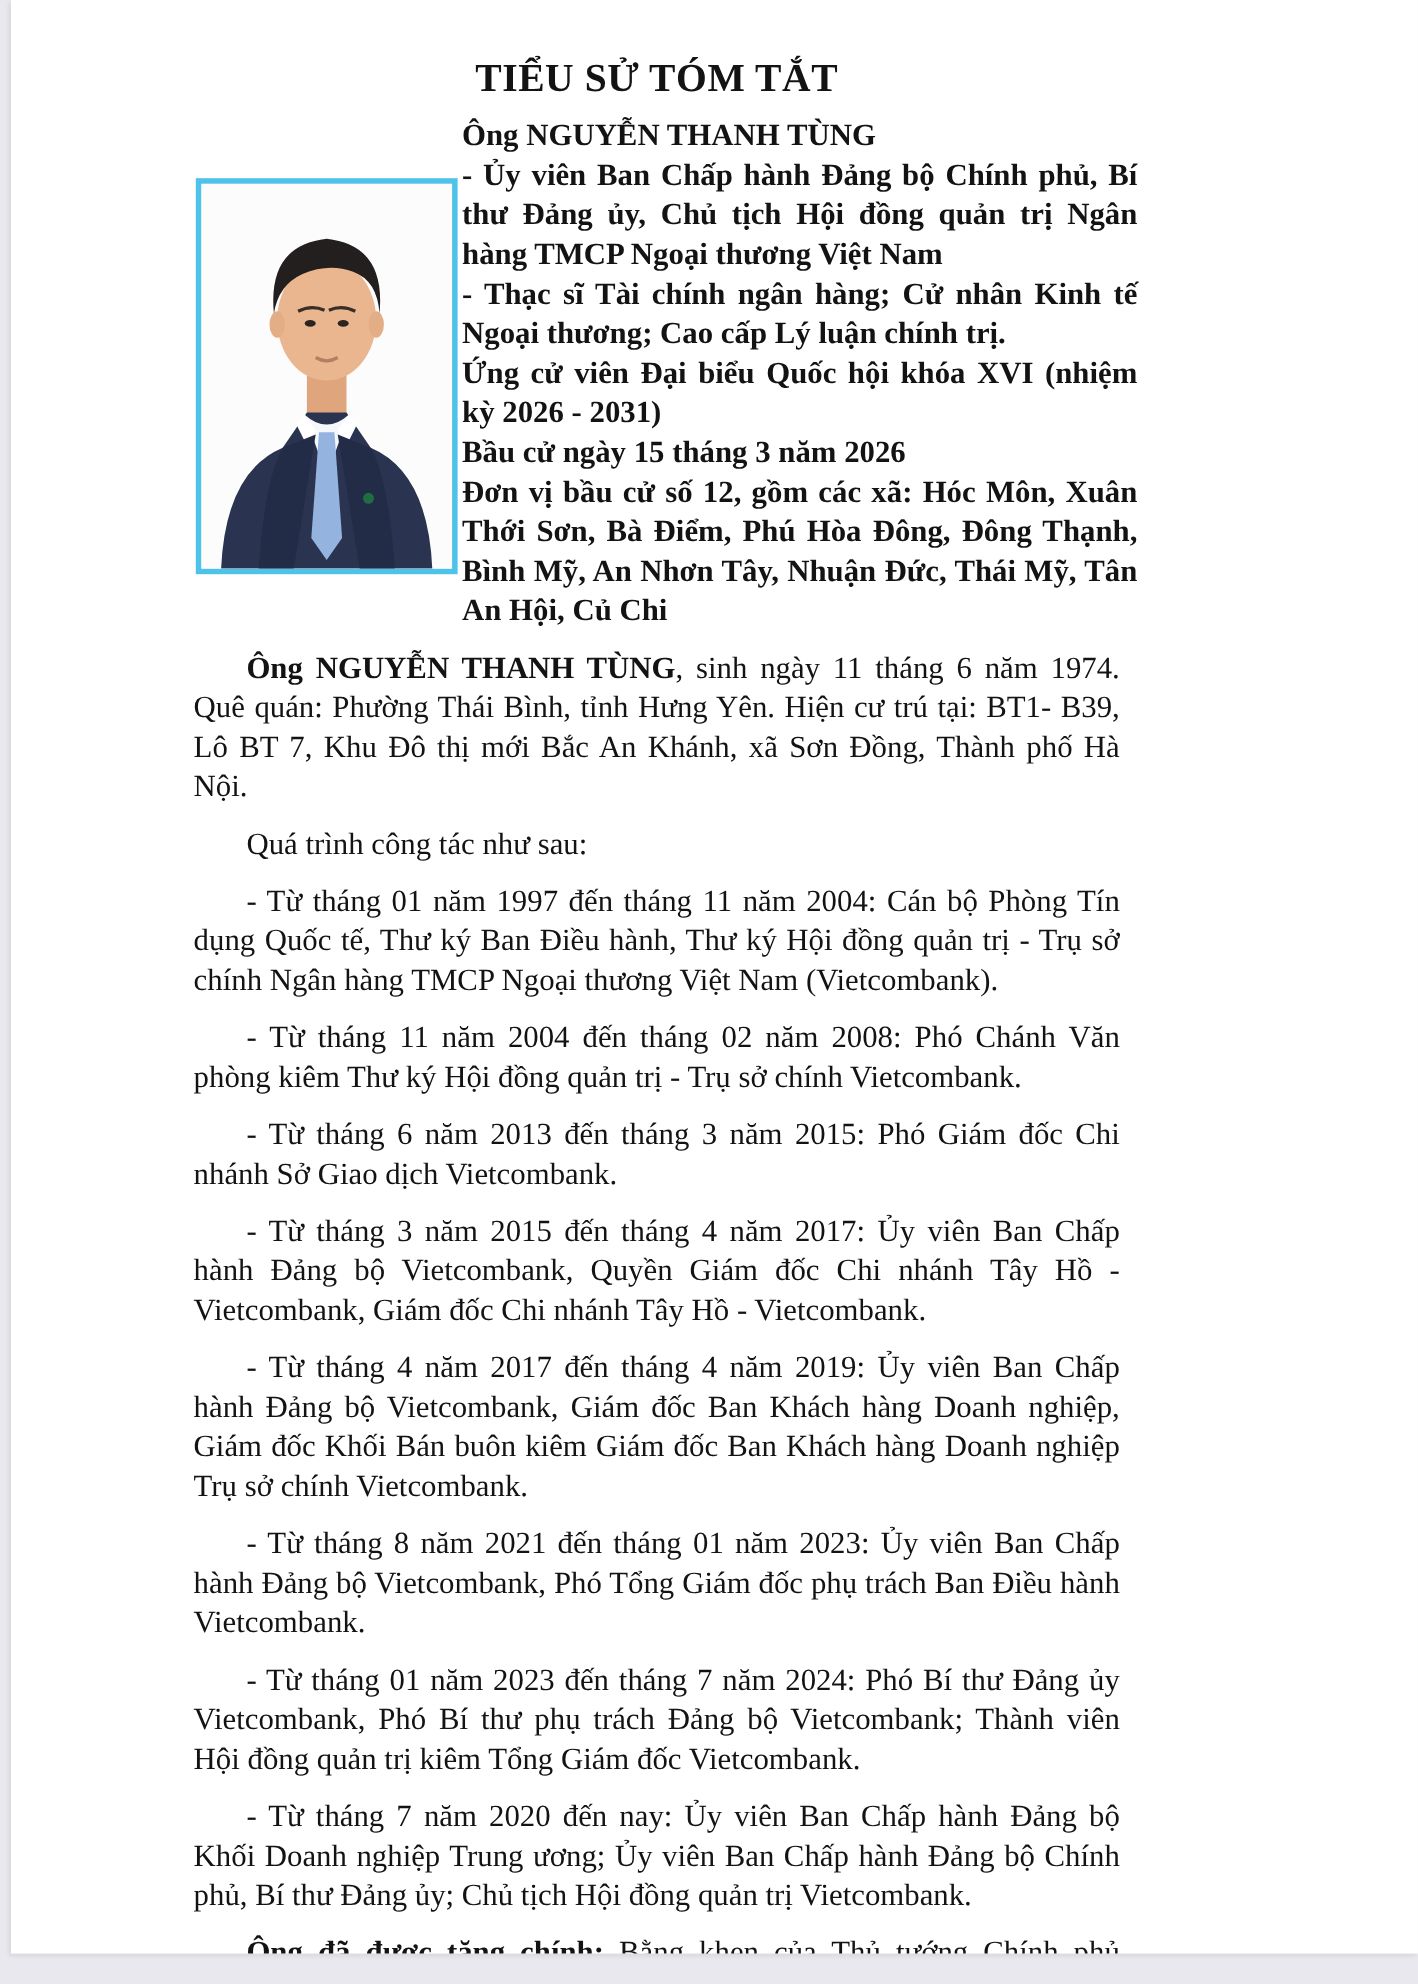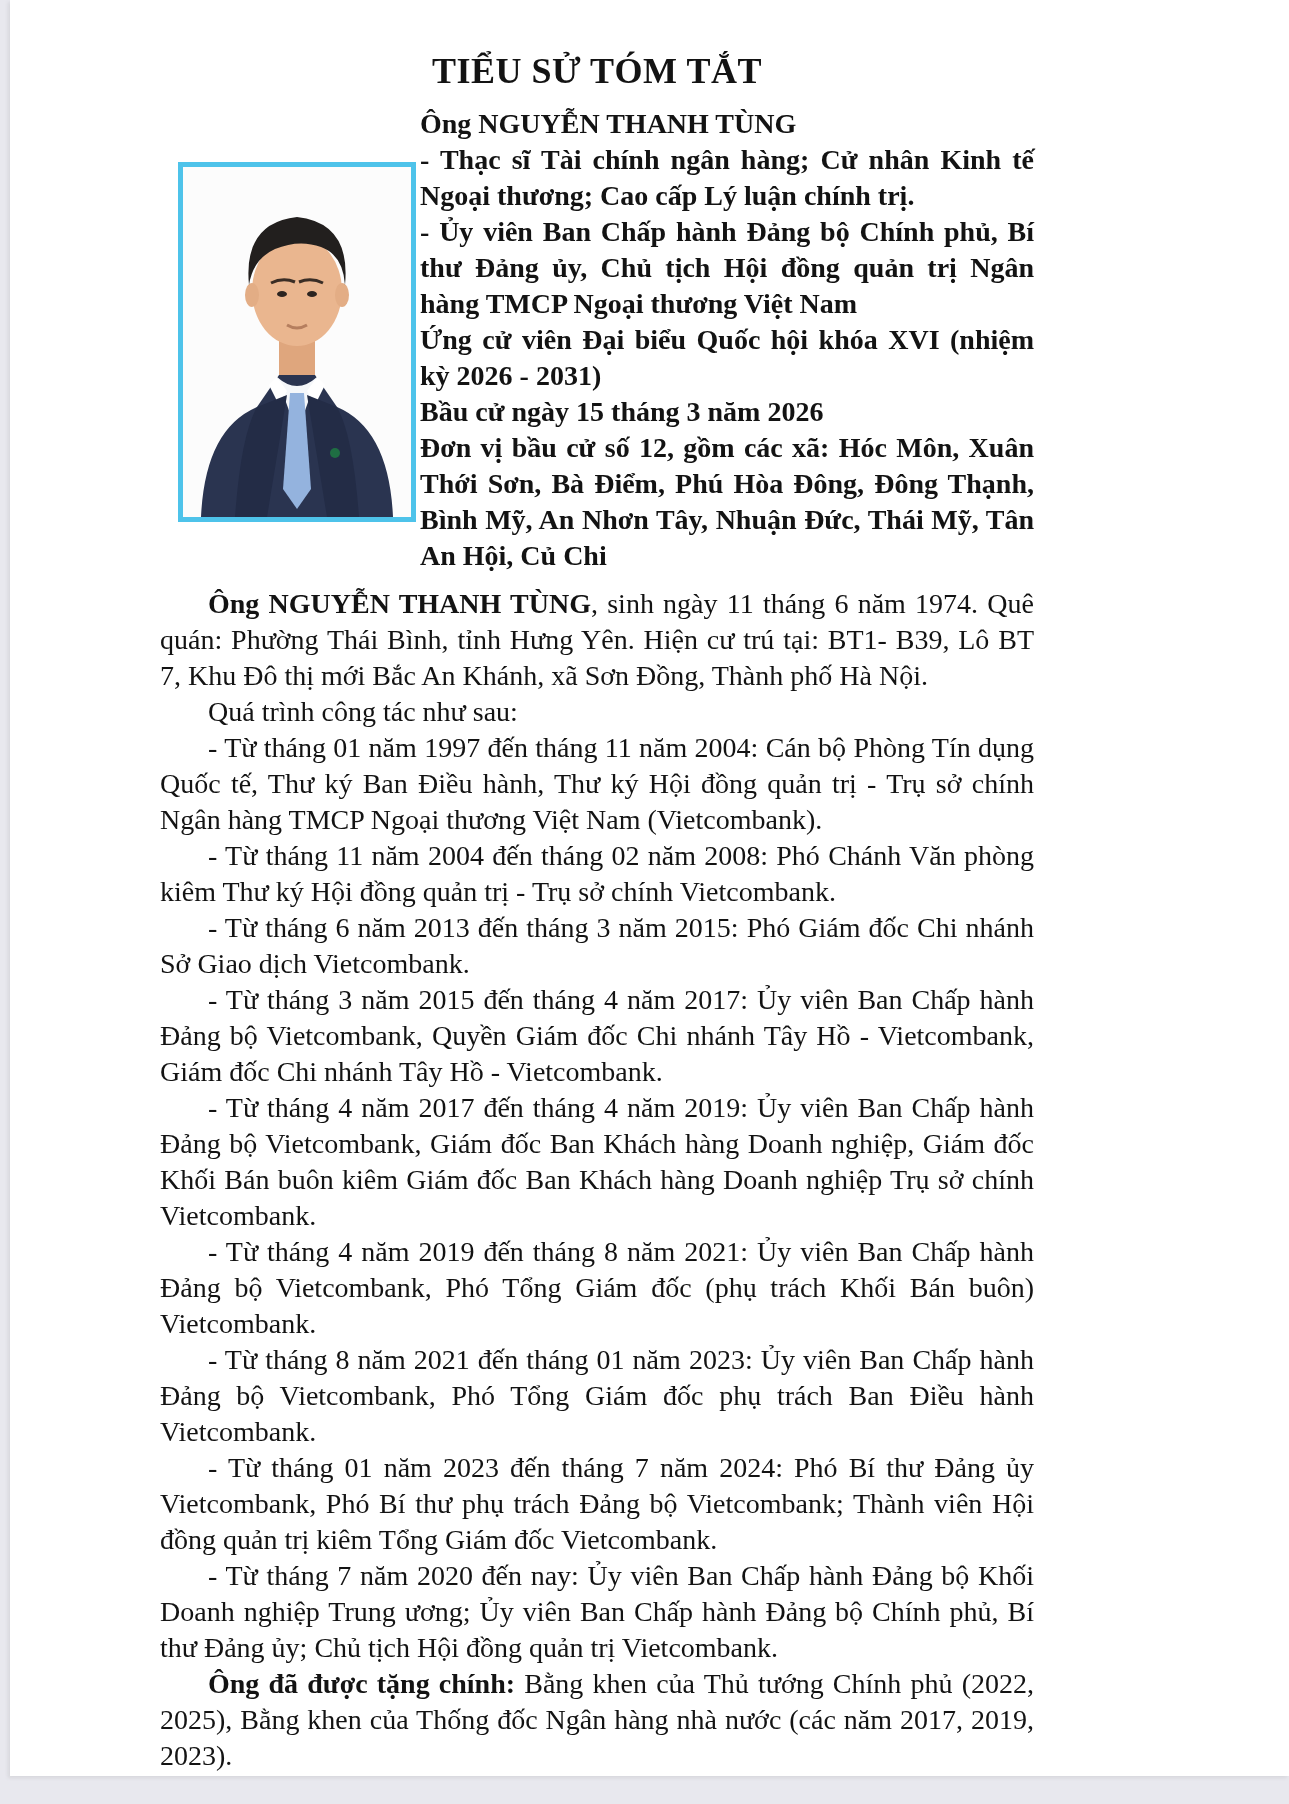--- a/index.html
+++ b/index.html
@@ -57,21 +57,21 @@
   }
   .name { margin: 0; }
   .hline { margin: 0; text-align: justify; }
   .body-text {
     margin-top: 12px;
     padding: 0 255px 0 150px;
     font-size: 28px;
     line-height: 36px;
   }
   .para {
-    margin: 0;
+    margin: 16px;
     text-indent: 48px;
     text-align: justify;
   }
   .para.bold { font-weight: normal; }
 </style>
 </head>
 <body>
 
 <div class="page">
 
@@ -111,40 +111,39 @@
           <path d="M154 240 L124 228 L144 350 L176 350 Q170 268 154 240 Z" fill="#232c46"></path>
 
           <circle cx="152" cy="286" r="5" fill="#1f6e43"></circle>
         </svg>
       </div>
     </div>
     <div class="info-col">
       <p class="name">Ông NGUYỄN THANH TÙNG</p>
       <div>
 
-      <p class="hline">- Thạc sĩ Tài chính ngân hàng; Cử nhân Kinh tế Ngoại thương; Cao cấp Lý luận chính trị.</p>
-          <p class="hline">- Ủy viên Ban Chấp hành Đảng bộ Chính phủ, Bí thư Đảng ủy, Chủ tịch Hội đồng quản trị Ngân hàng TMCP Ngoại thương Việt Nam</p>
+      <p class="hline">- Ủy viên Ban Chấp hành Đảng bộ Chính phủ, Bí thư Đảng ủy, Chủ tịch Hội đồng quản trị Ngân hàng TMCP Ngoại thương Việt Nam</p>
+          <p class="hline">- Thạc sĩ Tài chính ngân hàng; Cử nhân Kinh tế Ngoại thương; Cao cấp Lý luận chính trị.</p>
           <p class="hline">Ứng cử viên Đại biểu Quốc hội khóa XVI (nhiệm kỳ 2026 - 2031)</p>
           <p class="hline">Bầu cử ngày 15 tháng 3 năm 2026</p>
           <p class="hline">Đơn vị bầu cử số 12, gồm các xã: Hóc Môn, Xuân Thới Sơn, Bà Điểm, Phú Hòa Đông, Đông Thạnh, Bình Mỹ, An Nhơn Tây, Nhuận Đức, Thái Mỹ, Tân An Hội, Củ Chi</p>
         </div>
     </div>
   </div>
 
   <div class="body-text">
     <p class="para"><b>Ông NGUYỄN THANH TÙNG</b><span>, sinh ngày 11 tháng 6 năm 1974. Quê quán: Phường Thái Bình, tỉnh Hưng Yên. Hiện cư trú tại: BT1- B39, Lô BT 7, Khu Đô thị mới Bắc An Khánh, xã Sơn Đồng, Thành phố Hà Nội.</span></p>
     <p class="para bold">Quá trình công tác như sau:</p>
     <div>
 
     <p class="para">- Từ tháng 01 năm 1997 đến tháng 11 năm 2004: Cán bộ Phòng Tín dụng Quốc tế, Thư ký Ban Điều hành, Thư ký Hội đồng quản trị - Trụ sở chính Ngân hàng TMCP Ngoại thương Việt Nam (Vietcombank).</p>
         <p class="para">- Từ tháng 11 năm 2004 đến tháng 02 năm 2008: Phó Chánh Văn phòng kiêm Thư ký Hội đồng quản trị - Trụ sở chính Vietcombank.</p>
         <p class="para">- Từ tháng 6 năm 2013 đến  tháng 3 năm 2015: Phó Giám đốc Chi nhánh Sở Giao dịch Vietcombank.</p>
         <p class="para">- Từ tháng 3 năm 2015 đến tháng 4 năm 2017: Ủy viên Ban Chấp hành Đảng bộ Vietcombank, Quyền Giám đốc Chi nhánh Tây Hồ - Vietcombank, Giám đốc Chi nhánh Tây Hồ - Vietcombank.</p>
         <p class="para">- Từ tháng 4 năm 2017 đến tháng 4 năm 2019: Ủy viên Ban Chấp hành Đảng bộ Vietcombank, Giám đốc Ban Khách hàng Doanh nghiệp, Giám đốc Khối Bán buôn kiêm Giám đốc Ban Khách hàng Doanh nghiệp Trụ sở chính Vietcombank.</p>
-        <p class="para">- Từ tháng 4 năm 2019 đến tháng 8 năm 2021: Ủy viên Ban Chấp hành Đảng bộ Vietcombank, Phó Tổng Giám đốc (phụ trách Khối Bán buôn) Vietcombank.</p>
         <p class="para">- Từ tháng 8 năm 2021 đến tháng 01 năm 2023: Ủy viên Ban Chấp hành Đảng bộ Vietcombank, Phó Tổng Giám đốc phụ trách Ban Điều hành Vietcombank.</p>
         <p class="para">- Từ tháng 01 năm 2023 đến tháng 7 năm 2024: Phó Bí thư Đảng ủy Vietcombank, Phó Bí thư phụ trách Đảng bộ Vietcombank; Thành viên Hội đồng quản trị kiêm Tổng Giám đốc Vietcombank.</p>
         <p class="para">- Từ tháng 7 năm 2020 đến nay: Ủy viên Ban Chấp hành Đảng bộ Khối Doanh nghiệp Trung ương; Ủy viên Ban Chấp hành Đảng bộ Chính phủ, Bí thư Đảng ủy; Chủ tịch Hội đồng quản trị Vietcombank.</p>
       </div>
     <p class="para"><b>Ông đã được tặng chính:</b><span> Bằng khen của Thủ tướng Chính phủ (2022, 2025), Bằng khen của Thống đốc Ngân hàng nhà nước (các năm 2017, 2019, 2023).</span></p>
   </div>
 
 </div>
 
 </body></html>

